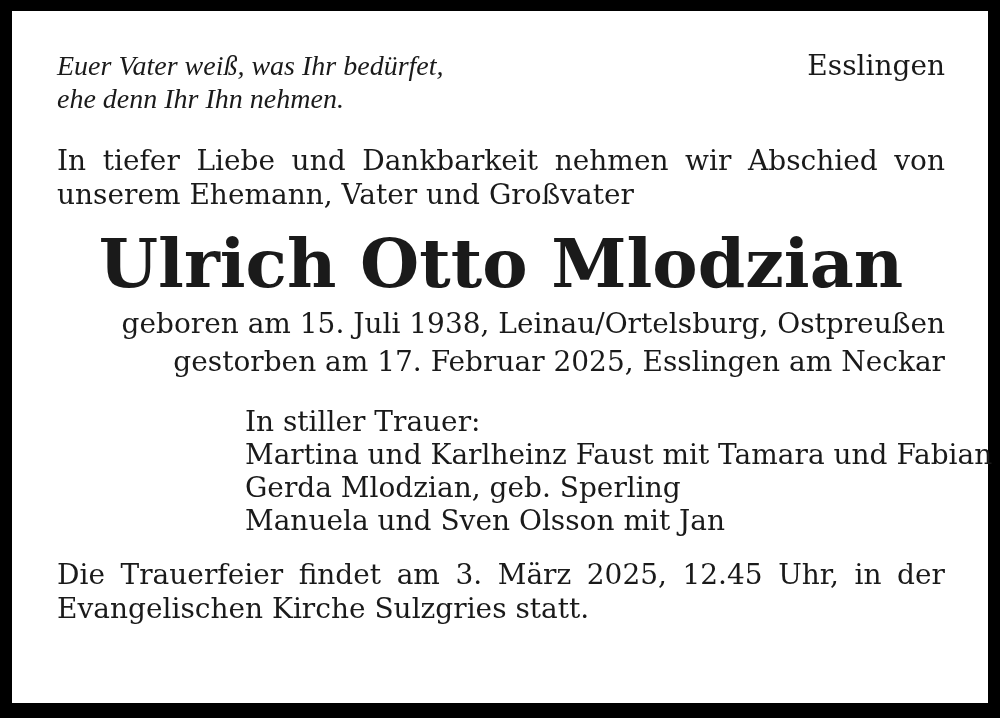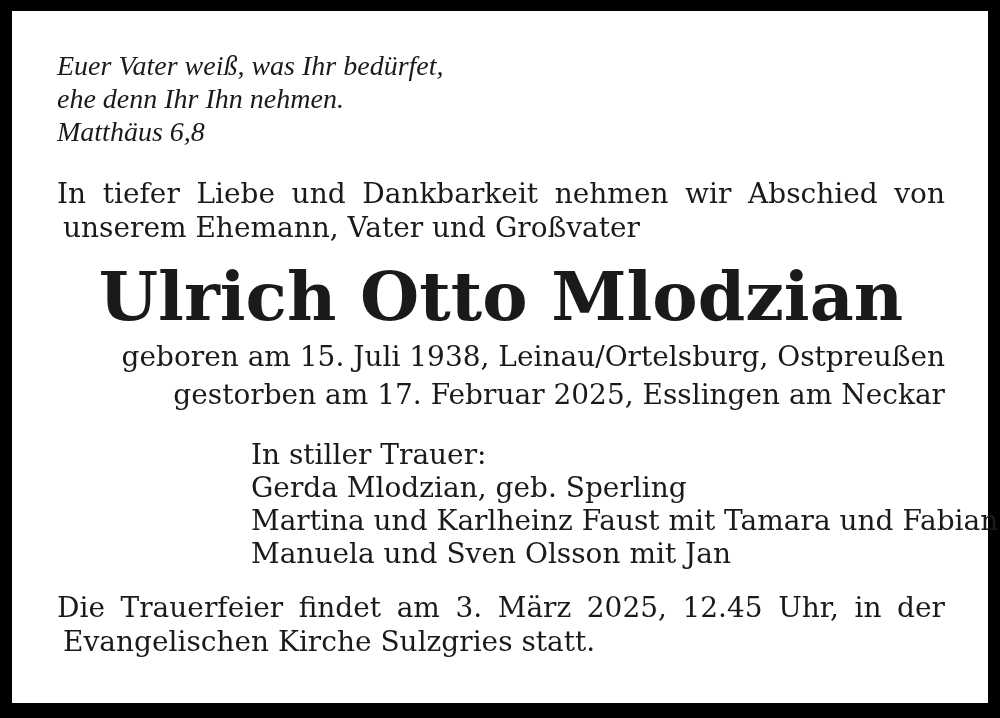--- a/index.html
+++ b/index.html
@@ -43,21 +43,21 @@
   .intro {
     margin-top: 29px;
     font-size: 28px;
     line-height: 34px;
   }
   .just {
     text-align: justify;
     text-align-last: justify;
     margin-top: 16px;
   }
-  .nowrap { white-space: nowrap; margin-left: 6px; }
+  .nowrap { white-space: nowrap; }
   .name {
     margin: 14px 0 0 0;
     font-size: 68px;
     line-height: 74px;
     font-weight: bold;
     text-align: center;
     white-space: nowrap;
   }
   .dates {
     margin-top: 5px;
@@ -80,40 +80,40 @@
 </head>
 <body>
 
 <div class="stage">
   <div class="notice">
 
     <div class="header-row">
       <div class="quote">
         <div>Euer Vater weiß, was Ihr bedürfet,</div>
         <div>ehe denn Ihr Ihn nehmen.</div>
-        <div>Matthäus 6,8</div>
       </div>
+      <div class="location">Esslingen</div>
     </div>
 
     <div class="intro">
       <div class="just">In tiefer Liebe und Dankbarkeit nehmen wir Abschied von</div>
       <div class="nowrap">unserem Ehemann, Vater und Großvater</div>
     </div>
 
     <h1 class="name">Ulrich Otto Mlodzian</h1>
 
     <div class="dates">
       <div class="nowrap">geboren am 15. Juli 1938, Leinau/Ortelsburg, Ostpreußen</div>
       <div class="nowrap">gestorben am 17. Februar 2025, Esslingen am Neckar</div>
     </div>
 
     <div class="mourners">
       <div class="nowrap">In stiller Trauer:</div>
+      <div class="nowrap">Martina und Karlheinz Faust mit Tamara und Fabian</div>
       <div class="nowrap">Gerda Mlodzian, geb. Sperling</div>
-      <div class="nowrap">Martina und Karlheinz Faust mit Tamara und Fabian</div>
       <div class="nowrap">Manuela und Sven Olsson mit Jan</div>
     </div>
 
     <div class="closing">
       <div class="just">Die Trauerfeier findet am 3. März 2025, 12.45 Uhr, in der</div>
       <div class="nowrap">Evangelischen Kirche Sulzgries statt.</div>
     </div>
 
   </div>
 </div>

